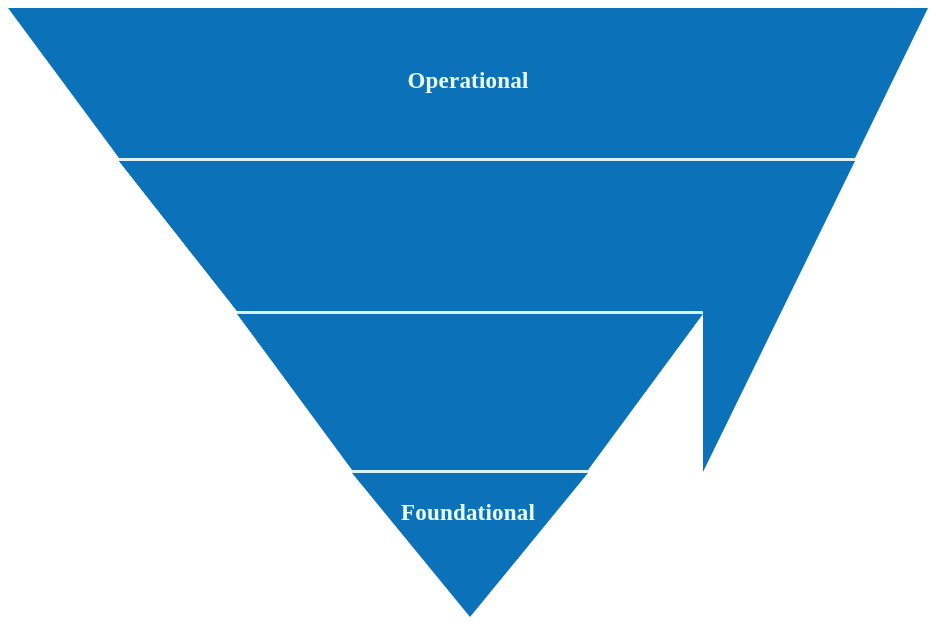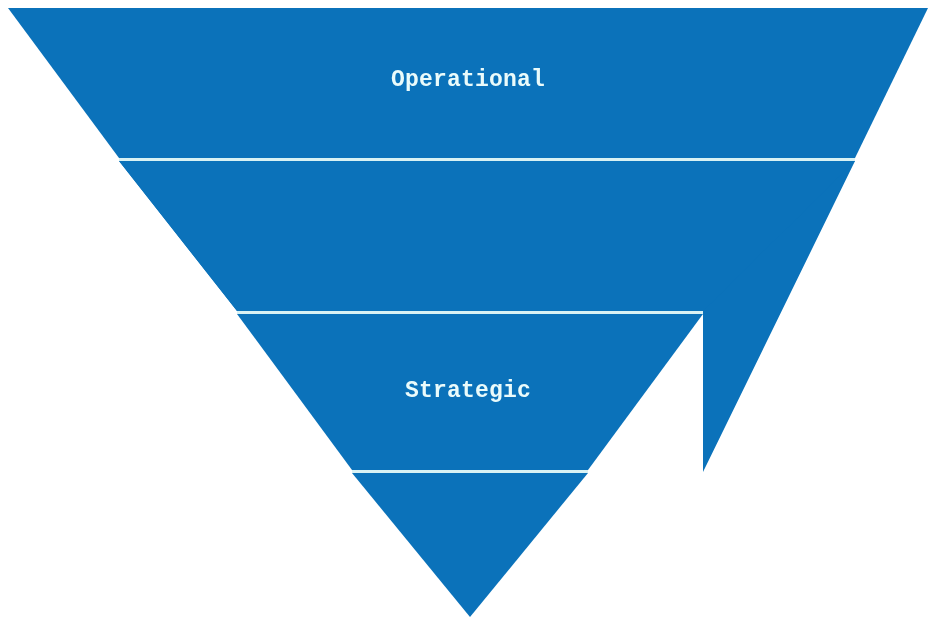--- a/index.html
+++ b/index.html
@@ -25,21 +25,21 @@
     width: 938px;
     height: 628px;
     display: block;
   }
   .band-label {
     position: absolute;
     left: 0;
     width: 938px;
     text-align: center;
     color: #eafbfb;
-    font-family: Liberation Mono, monospace;
+    font-family: Liberation Serif, serif;
     font-weight: bold;
     font-size: 23px;
     letter-spacing: 0.2px;
     line-height: 1;
     white-space: nowrap;
     pointer-events: none;
   }
   .label-shift {
     display: inline-block;
     transform: translateX(-1px);
@@ -63,18 +63,18 @@
       <rect x="237" y="311" width="466" height="3" fill="#d9f2f4"></rect>
       <rect x="352" y="470" width="236" height="3" fill="#d9f2f4"></rect>
     </g>
   </svg>
 
   <div class="band-label" style="top: 69px; color: rgb(234, 251, 251);">
     <span class="label-shift">Operational</span>
   </div>
 
 
-  <div class="band-label" style="top: 380px; color: rgb(234, 251, 251);">
-    <span class="label-shift">Strategic</span>
+
+  <div class="band-label" style="top: 501px; color: rgb(234, 251, 251);">
+    <span class="label-shift">Foundational</span>
   </div>
-
 
 </div>
 
 </body></html>

